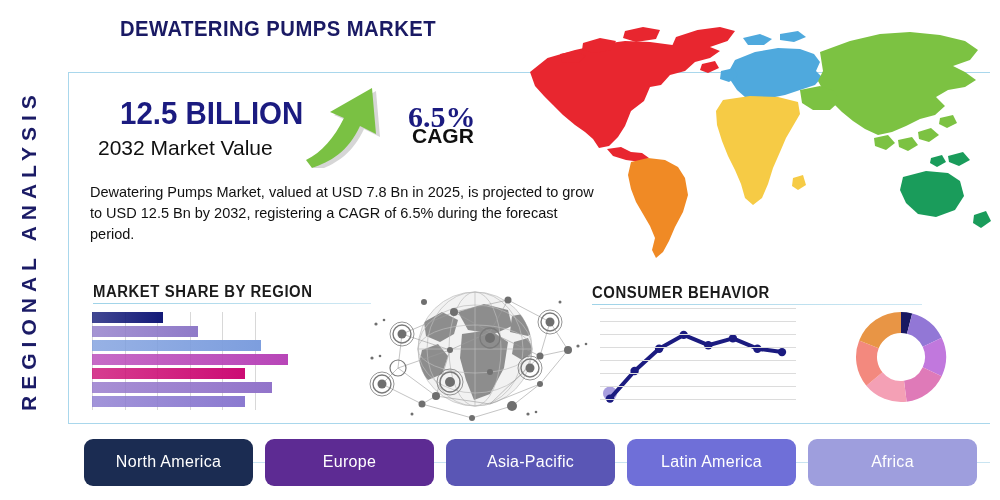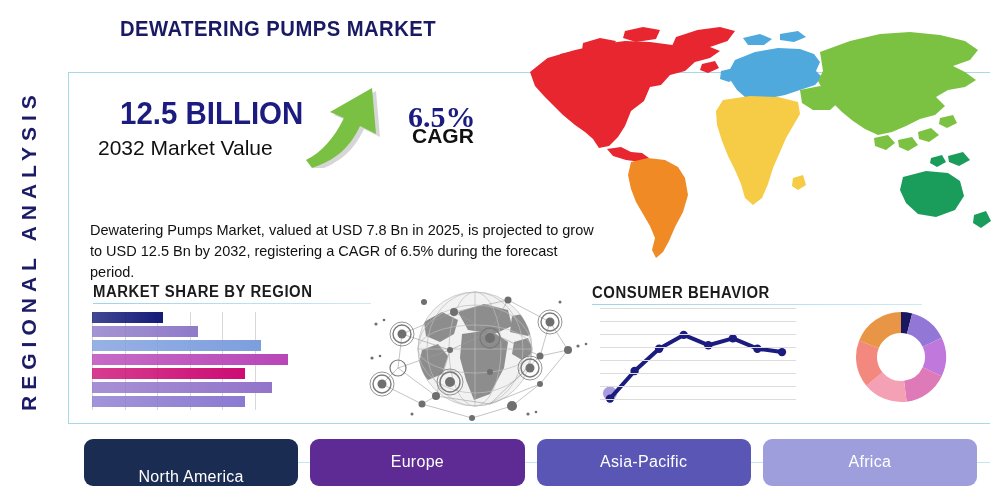--- a/index.html
+++ b/index.html
@@ -87,21 +87,20 @@
   }
 
   
   .description {
     position: absolute;
     left: 90px; top: 182px;
     width: 505px;
     font-size: 14.5px;
     line-height: 21px;
     color: #111111;
-    margin-top: 38px;
   }
 
   
   .section-head {
     position: absolute;
     font-size: 16px;
     font-weight: 700;
     letter-spacing: 0.6px;
     color: #1b1b1b;
     font-family: "Liberation Sans Narrow", "Liberation Sans", sans-serif;
@@ -396,25 +395,28 @@
       <path d="M 89.72 29.84 A 45 45 0 0 1 89.72 68.16 L 70.72 59.22 A 24 24 0 0 0 70.72 38.78 Z" fill="#c178dd"></path>
       <path d="M 89.72 68.16 A 45 45 0 0 1 54.64 93.65 L 52.01 72.81 A 24 24 0 0 0 70.72 59.22 Z" fill="#df7ab8"></path>
       <path d="M 54.64 93.65 A 45 45 0 0 1 14.33 77.68 L 30.51 64.30 A 24 24 0 0 0 52.01 72.81 Z" fill="#f4a0b5"></path>
       <path d="M 14.33 77.68 A 45 45 0 0 1 7.16 32.43 L 26.69 40.17 A 24 24 0 0 0 30.51 64.30 Z" fill="#f3897e"></path>
       <path d="M 7.16 32.43 A 45 45 0 0 1 49.00 4.00 L 49.00 25.00 A 24 24 0 0 0 26.69 40.17 Z" fill="#e89545"></path>
     </svg>
 </div>
 
 <div class="tabs">
   <div class="tab-connector"></div>
-  <div class="tab" style="background: rgb(27, 44, 82); align-items: flex-end;">
+  <div class="tab" style="background: rgb(27, 44, 82);">
     <span>North America</span>
   </div>
   <div class="tab" style="background: rgb(93, 43, 147); text-align: right;">
     <span>Europe</span>
   </div>
   <div class="tab" style="background: rgb(90, 86, 181); text-align: center;">
     <span>Asia-Pacific</span>
   </div>
+  <div class="tab" style="background: rgb(111, 111, 216);">
+    <span>Latin America</span>
+  </div>
   <div class="tab" style="background: rgb(158, 158, 221);">
     <span>Africa</span>
   </div>
 </div>
 
 </body></html>

